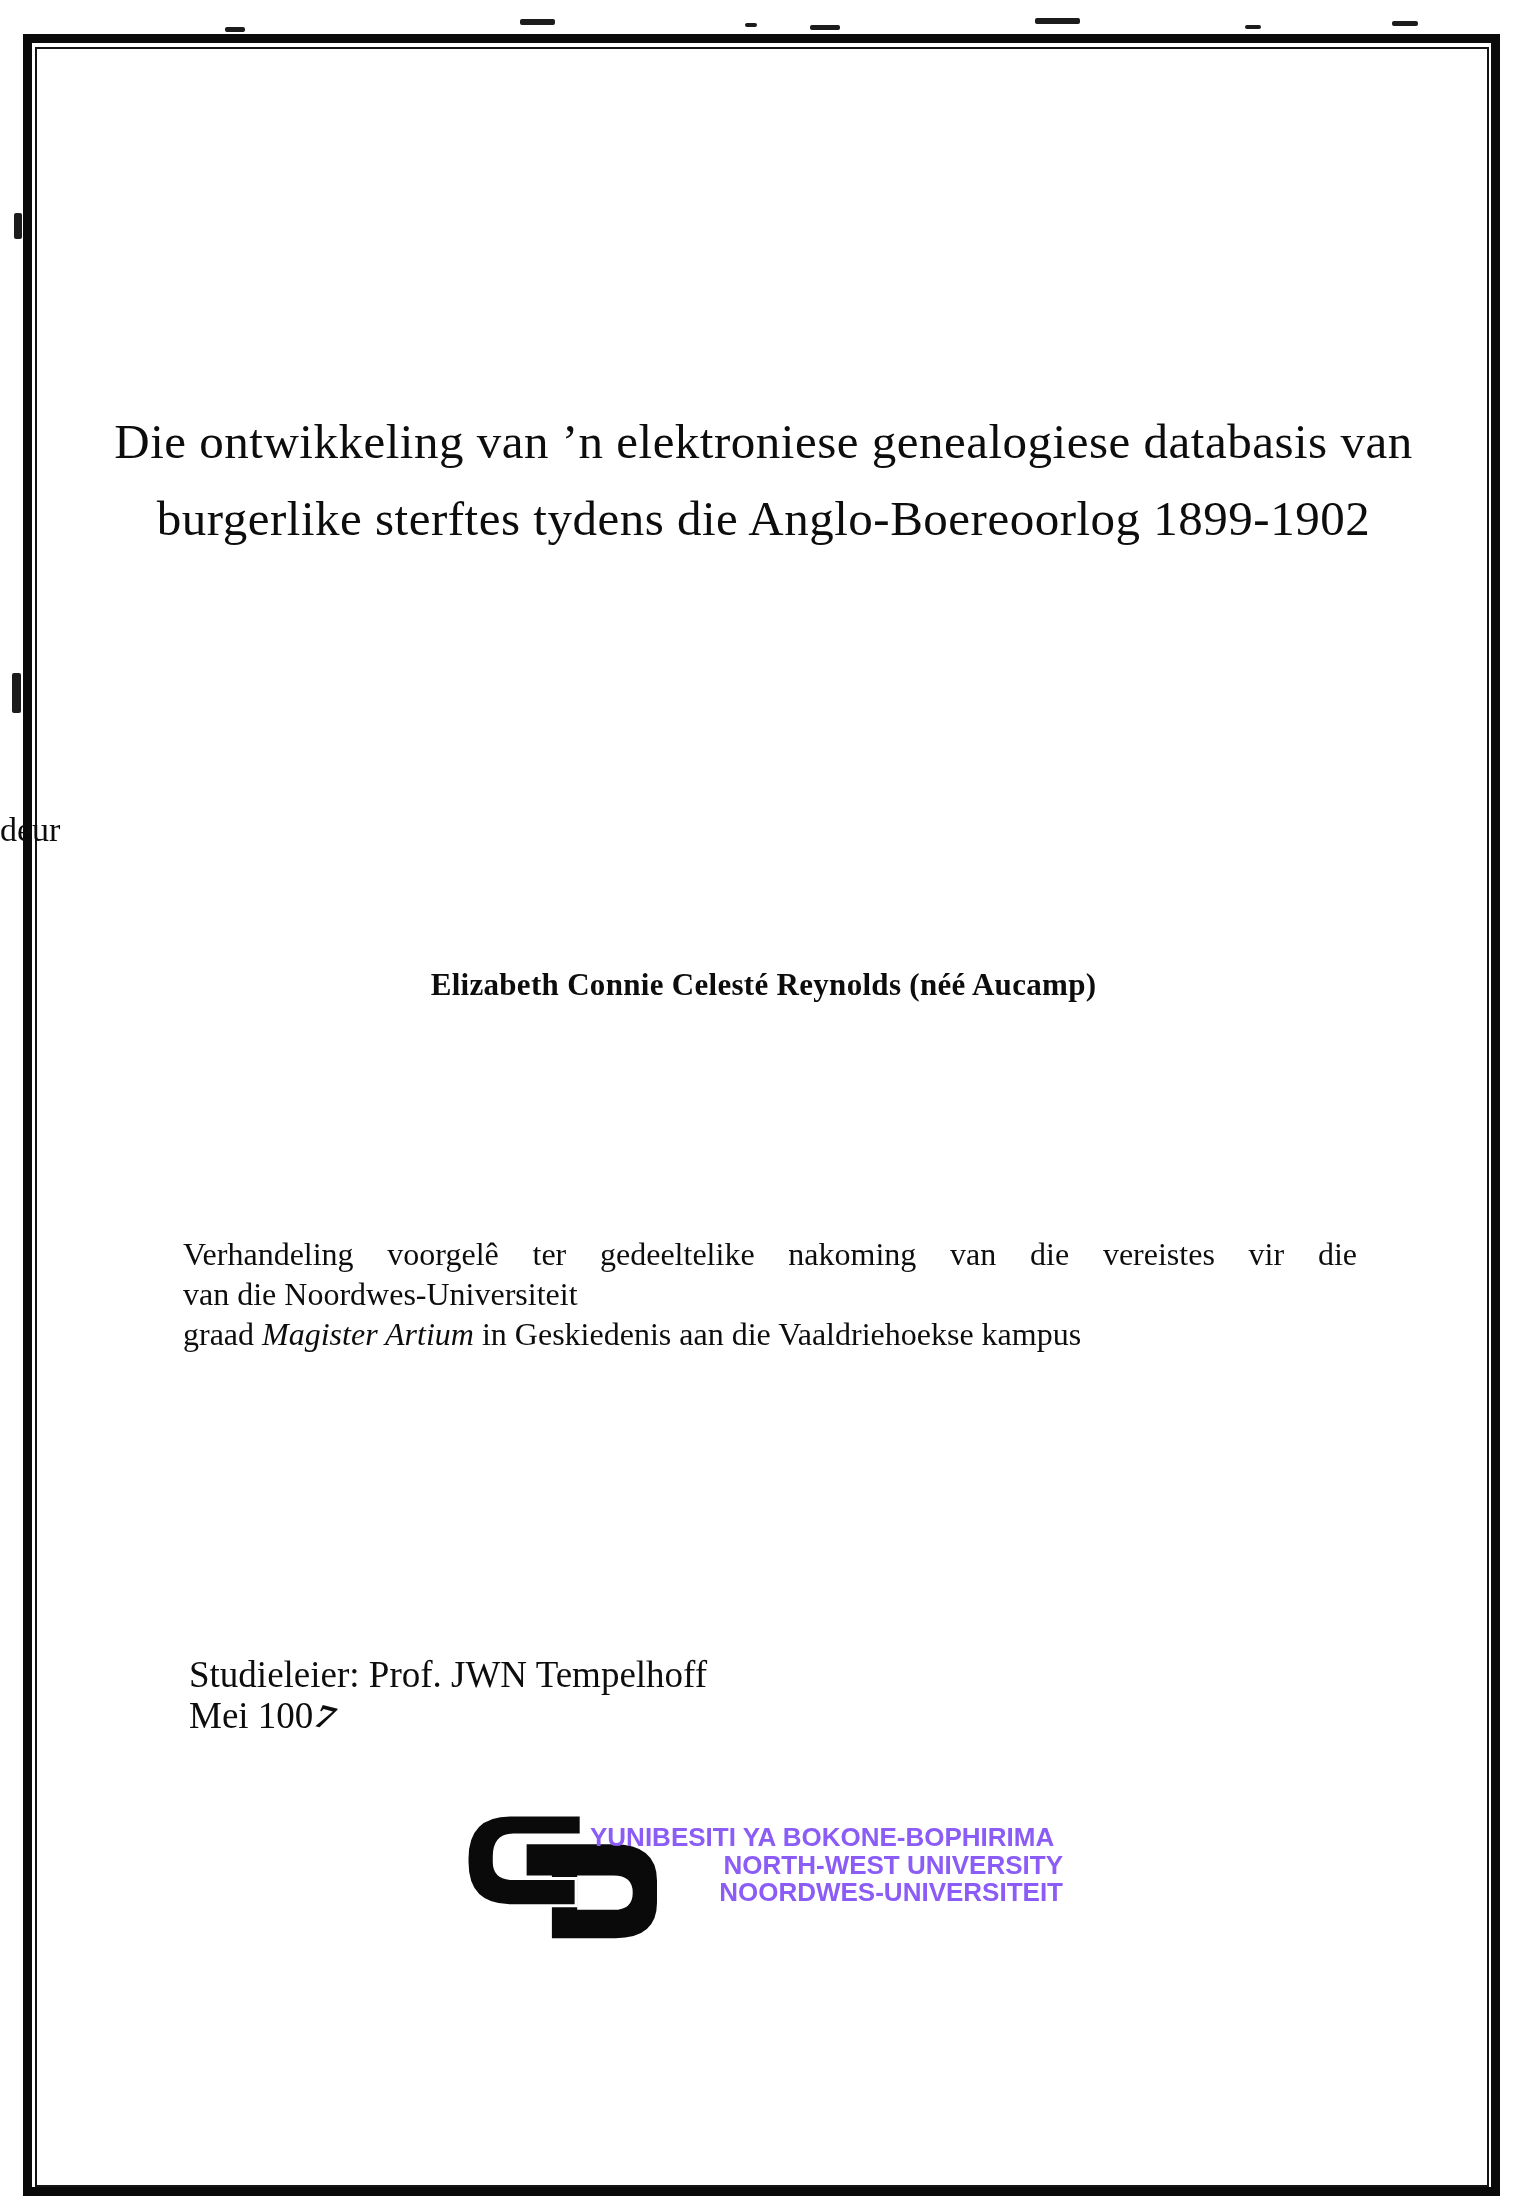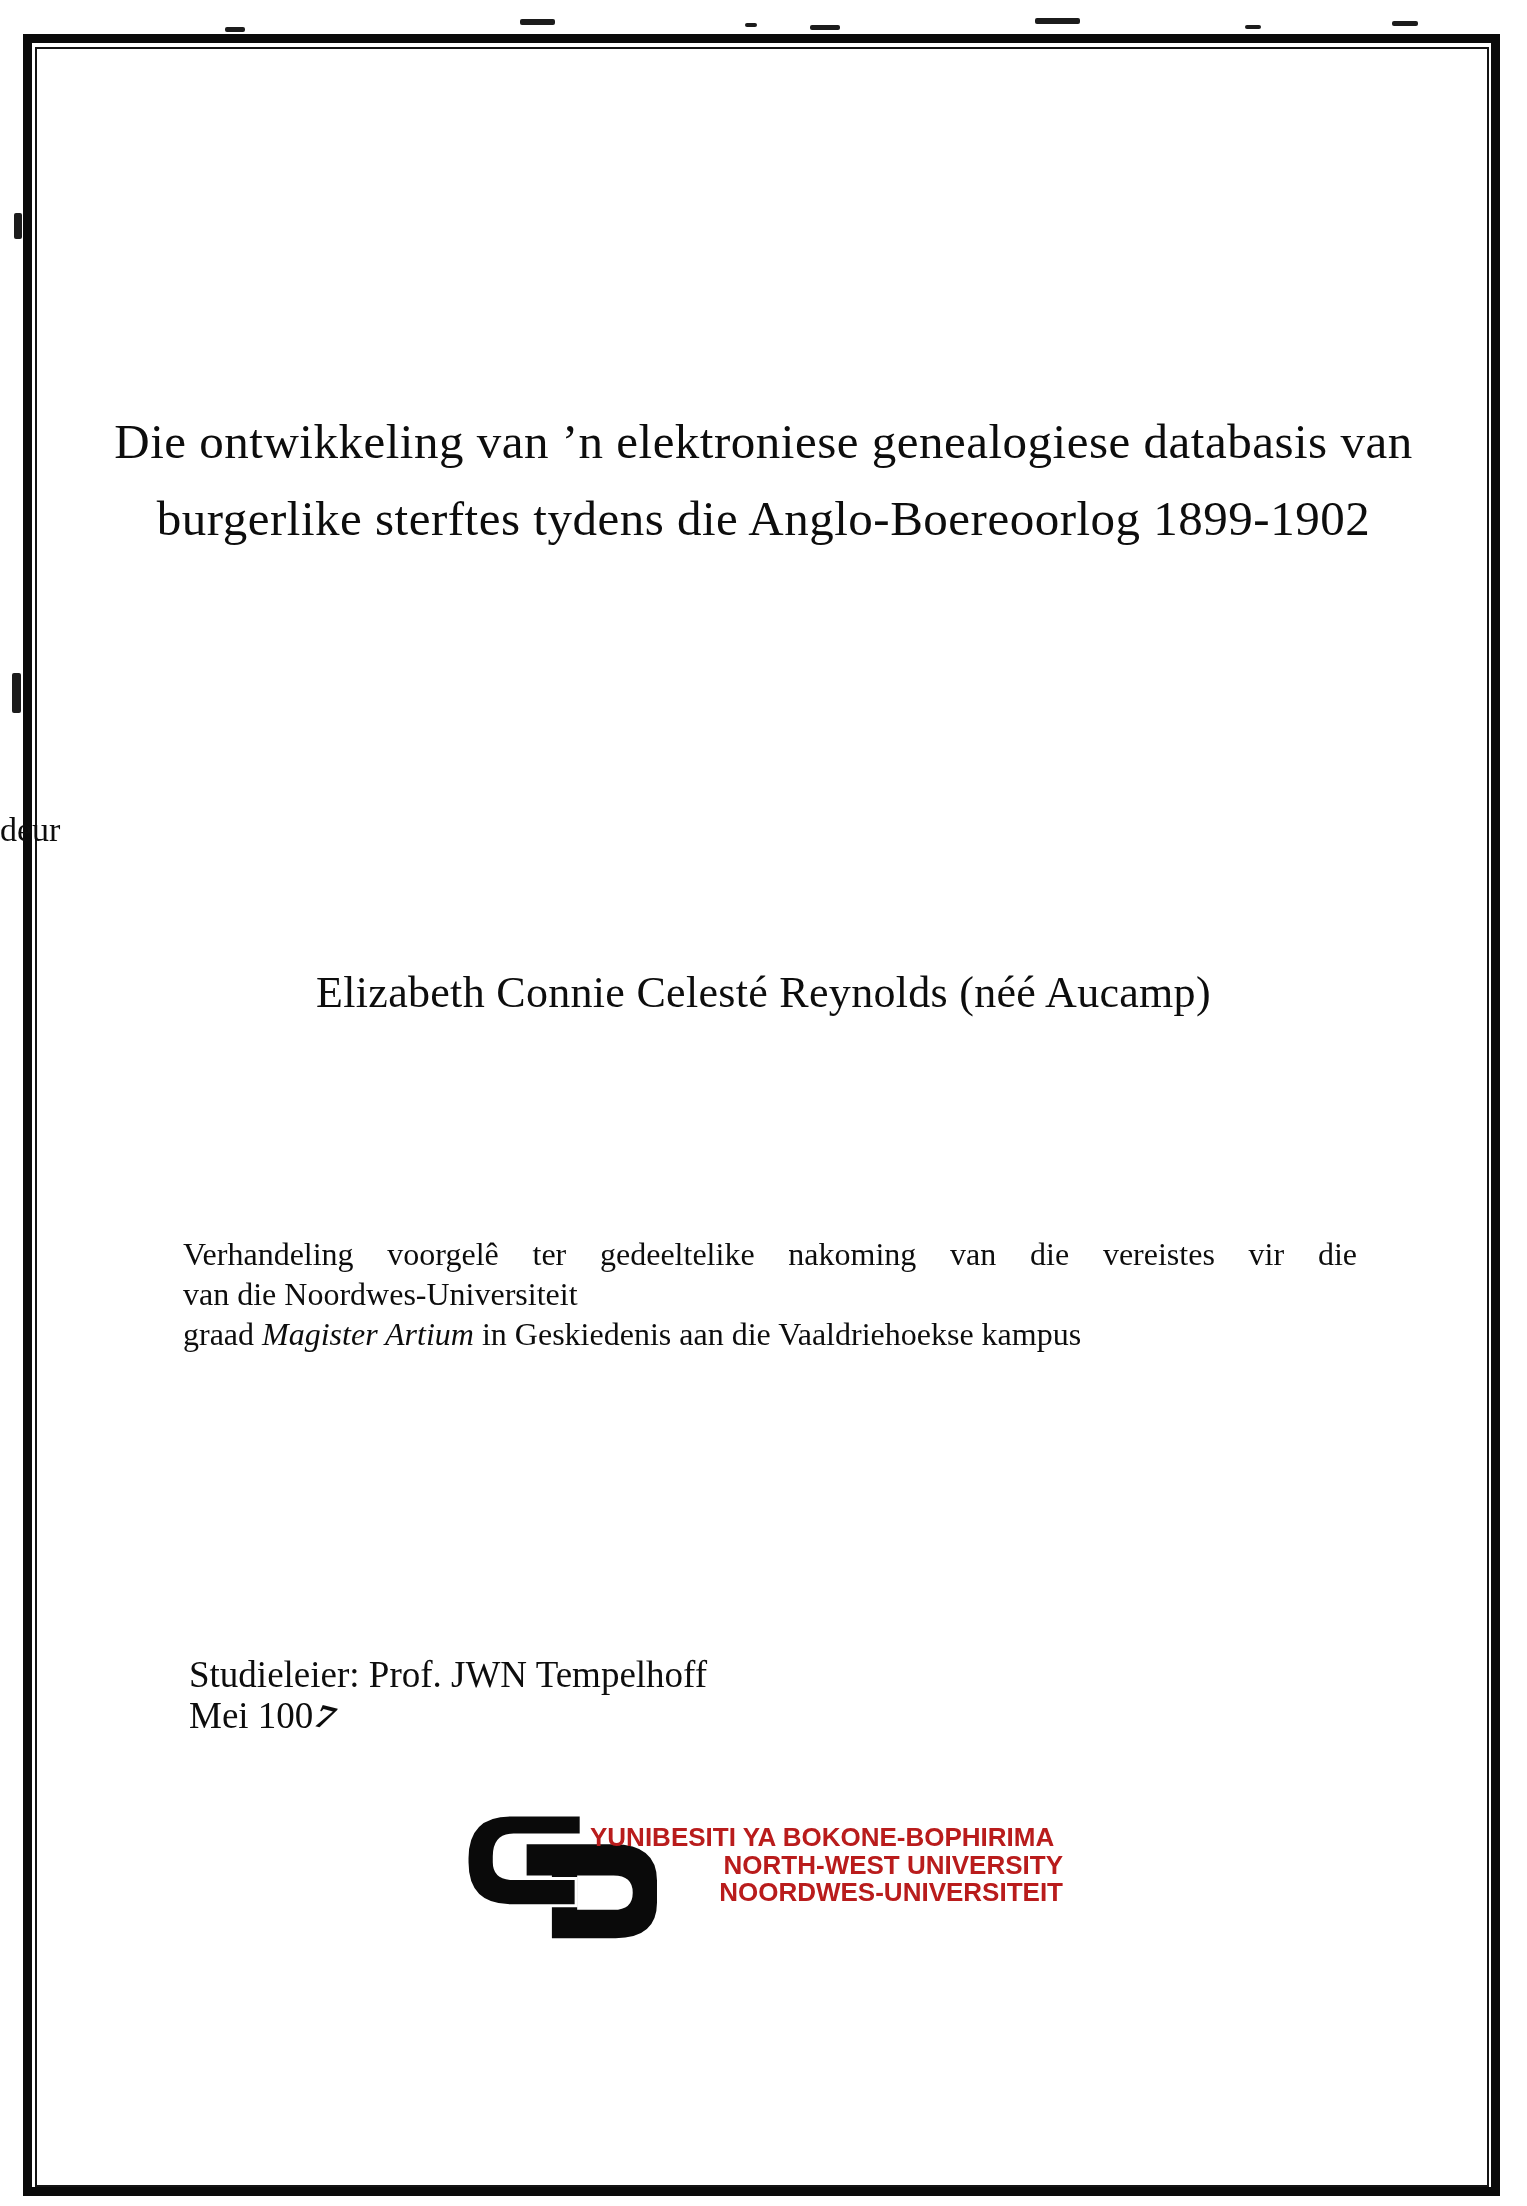--- a/index.html
+++ b/index.html
@@ -42,23 +42,24 @@
   .byline {
     position: absolute;
     top: 798px; left: 0; right: 0;
     text-align: left;
     font-size: 34px;
   }
   .author {
     position: absolute;
     top: 954px; left: 0; right: 0;
     text-align: center;
-    font-size: 44px;
+    font-size: 31px;
     letter-spacing: 0.3px;
     white-space: nowrap;
+    font-weight: bold;
   }
   .thesis-note {
     position: absolute;
     left: 183px; top: 1221px;
     width: 1174px;
     font-size: 32px;
     line-height: 40px;
   }
   .thesis-note .justified {
     text-align: justify;
@@ -82,21 +83,21 @@
   .logo { position: absolute; left: 466px; top: 1798px; }
   .logo-mark { position: absolute; left: 0; top: 0; }
   .logo-text {
     position: absolute;
     left: 124px; top: 13px;
     width: 473px;
     font-family: "Liberation Sans", sans-serif;
     font-weight: 700;
     font-size: 26px;
     line-height: 27.5px;
-    color: #b91c1c;
+    color: #8b5cf6;
     white-space: nowrap;
   }
   .logo-text .r { text-align: right; }
 </style>
 </head>
 <body>
 
 <div class="page">
 
   <div class="frame-outer"></div>

